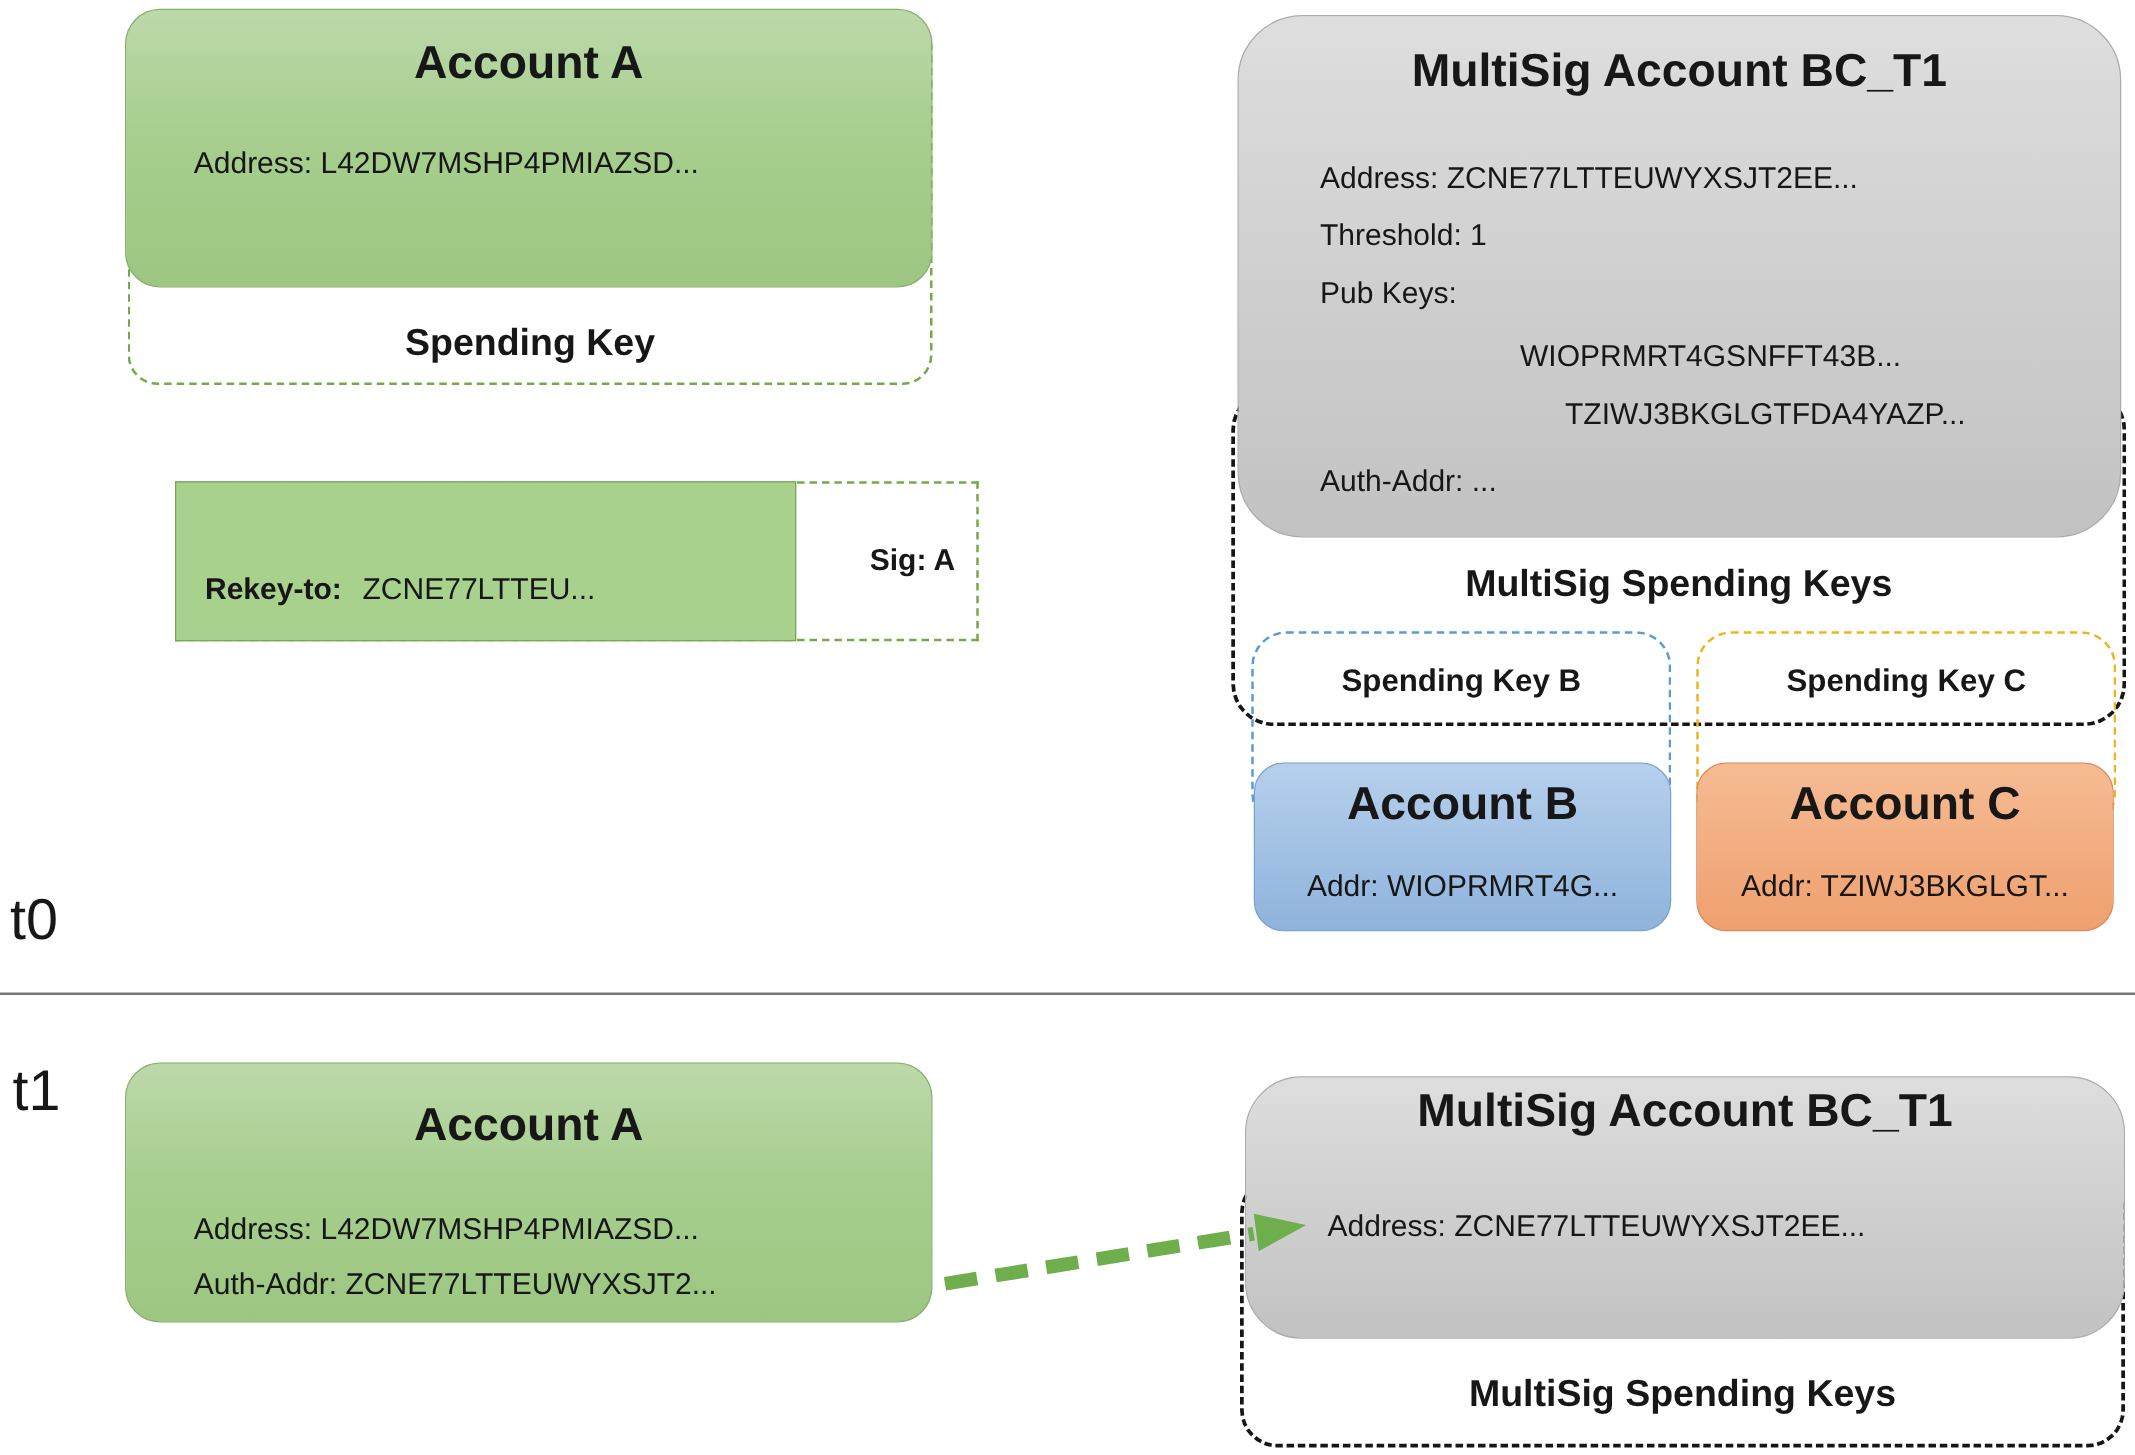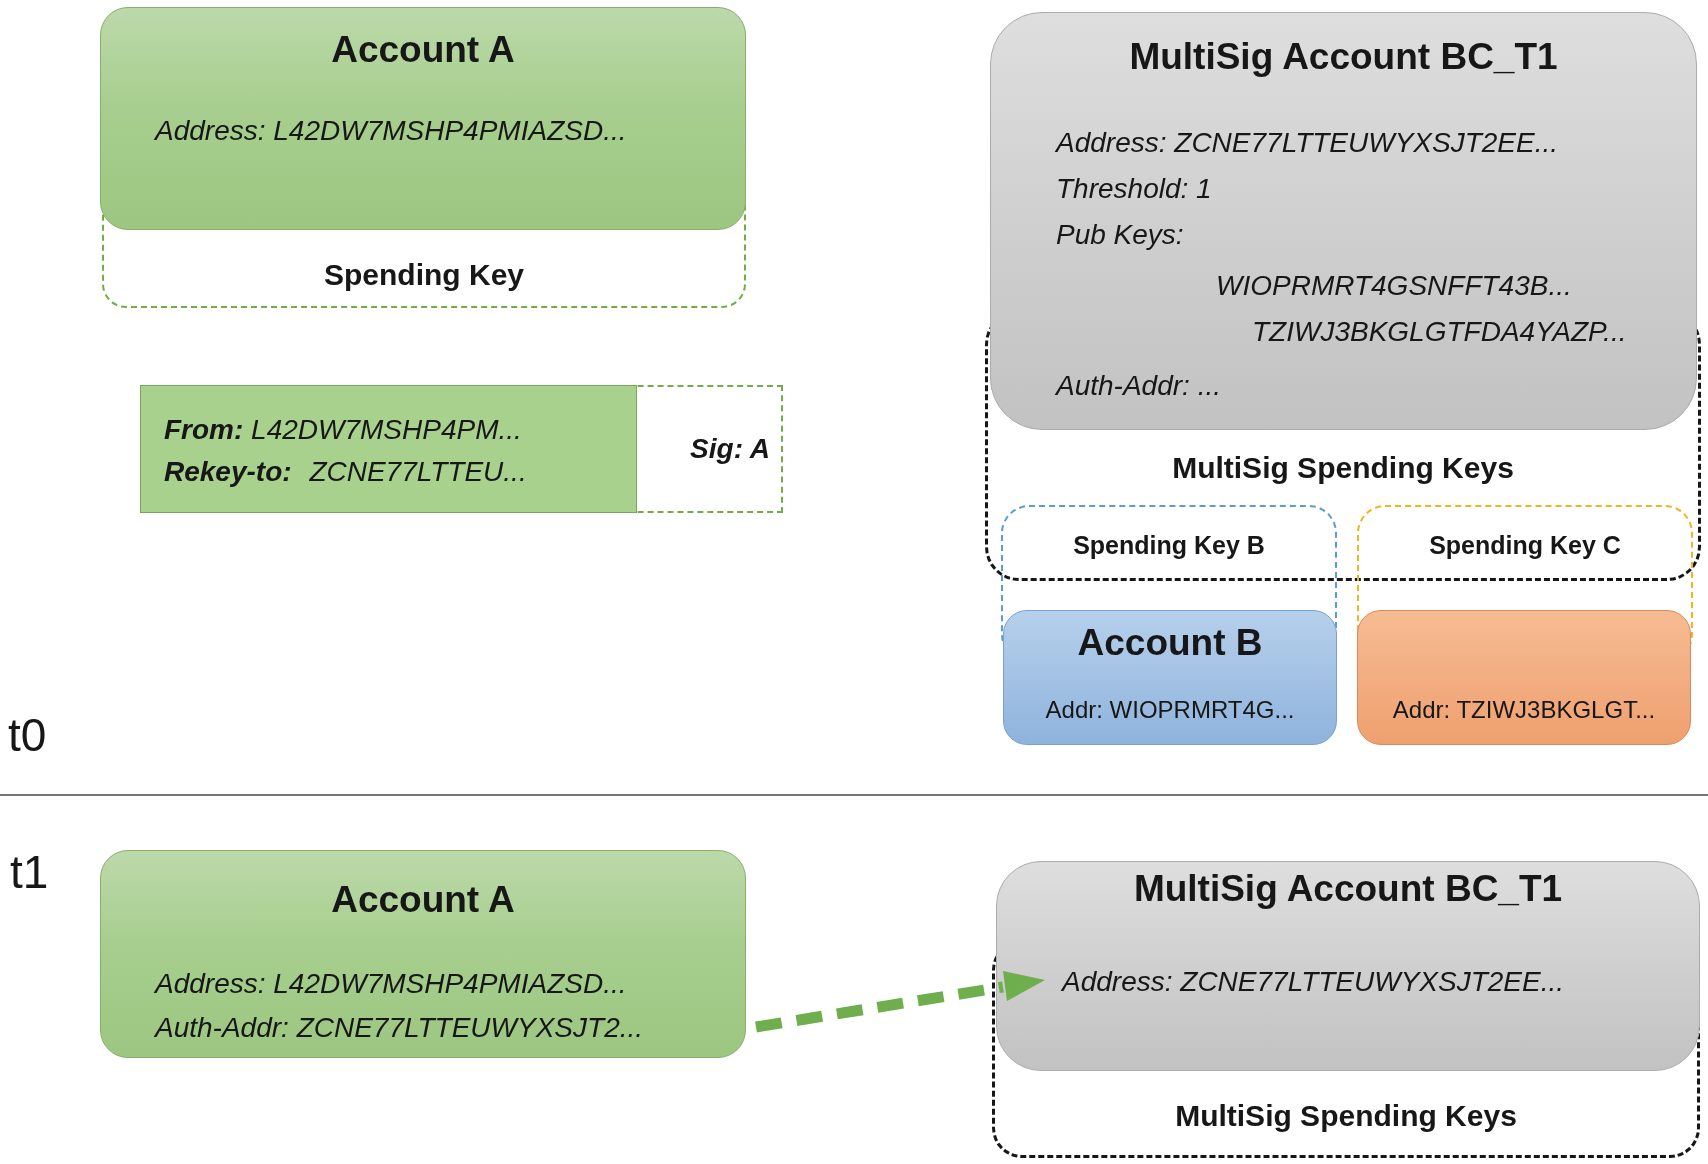--- a/index.html
+++ b/index.html
@@ -18,45 +18,41 @@
   .green-box{background:linear-gradient(180deg,#bcd9aa 0%,#a7ce8e 45%,#9cc681 100%);border:1px solid #88ae6a;border-radius:28px;}
   .green-rect{background:#a9d18e;border:1px solid #7aa55f;}
   .gray-box{background:linear-gradient(180deg,#dedede 0%,#cecece 55%,#c2c2c2 100%);border:1px solid #ababab;}
   .blue-box{background:linear-gradient(180deg,#b6d0ec 0%,#8fb3dc 100%);border:1px solid #79a2cf;border-radius:24px;}
   .orange-box{background:linear-gradient(180deg,#f6bb93 0%,#efa06f 100%);border:1px solid #da8a59;border-radius:24px;}
   
   .t{position:absolute;z-index:2;white-space:nowrap;}
   .h1{font-size:37px;font-weight:700;line-height:36px;}
   .h2{font-size:30px;font-weight:700;line-height:36px;}
   .h3{font-size:25px;font-weight:700;line-height:30px;}
-  .body{font-size:28px;font-weight:400;line-height:34px;font-style:italic;}
+  .body{font-size:24px;font-weight:400;line-height:34px;}
   .small{font-size:24px;font-weight:400;line-height:30px;}
   .tlabel{font-size:46px;font-weight:500;line-height:54px;}
   .ctr{text-align:center;}
   .b{font-weight:700;}
   .divider{position:absolute;background:#757575;z-index:1;}
   #arrow-svg{position:absolute;left:0;top:0;z-index:3;pointer-events:none;}
 </style>
 </head>
 <body>
 
 <div id="canvas">
 
   <div class="dash g-dash" style="left:102px;top:12px;width:644px;height:296px;border-radius:24px;"></div>
   <div class="box green-box" style="left:100px;top:7px;width:646px;height:223px;"></div>
   <div class="t h1 ctr" style="left:100px;top:32px;width:646px;">Account A</div>
   <div class="t body" style="left:155px;top:114px;">Address: L42DW7MSHP4PMIAZSD...</div>
   <div class="t h2 ctr" style="left:102px;top:257px;width:644px;">Spending Key</div>
 
   <div class="dash g-dash" style="left:140px;top:385px;width:643px;height:128px;"></div>
   <div class="box green-rect" style="left:140px;top:385px;width:497px;height:128px;"></div>
-  <div class="t body" style="left:164px;top:413px;">
-    <span class="b">From:</span>
-    <span>L42DW7MSHP4PM...</span>
-  </div>
   <div class="t body" style="left:164px;top:455px;">
     <span class="b">Rekey-to:</span>
     <span style="margin-left:10px;">ZCNE77LTTEU...</span>
   </div>
   <div class="t body b ctr" style="left:637px;top:432px;width:146px;padding-left:20px;">Sig: A</div>
 
   <div class="dash k-dash" style="left:985px;top:310px;width:716px;height:271px;border-radius:34px;"></div>
   <div class="dash b-dash" style="left:1001px;top:505px;width:336px;height:158px;border-radius:28px;"></div>
   <div class="dash y-dash" style="left:1357px;top:505px;width:336px;height:158px;border-radius:28px;"></div>
 
@@ -71,20 +67,21 @@
   <div class="t h2 ctr" style="left:985px;top:450px;width:716px;">MultiSig Spending Keys</div>
 
   <div class="t h3 ctr" style="left:1357px;top:530px;width:336px;">Spending Key C</div>
   <div class="t h3 ctr" style="left:1001px;top:530px;width:336px;">Spending Key B</div>
 
   <div class="box blue-box" style="left:1003px;top:610px;width:334px;height:135px;"></div>
   <div class="t h1 ctr" style="left:1003px;top:625px;width:334px;">Account B</div>
   <div class="t small ctr" style="left:1003px;top:695px;width:334px;">Addr: WIOPRMRT4G...</div>
 
   <div class="box orange-box" style="left:1357px;top:610px;width:334px;height:135px;"></div>
+  <div class="t h1 ctr" style="left:1357px;top:625px;width:334px;">Account C</div>
   <div class="t small ctr" style="left:1357px;top:695px;width:334px;">Addr: TZIWJ3BKGLGT...</div>
 
   <div class="t tlabel" style="left:8px;top:708px;">t0</div>
   <div class="divider" style="left:0;top:794px;width:1708px;height:2px;"></div>
   <div class="t tlabel" style="left:10px;top:845px;">t1</div>
 
   <div class="box green-box" style="left:100px;top:850px;width:646px;height:208px;"></div>
   <div class="t h1 ctr" style="left:100px;top:882px;width:646px;">Account A</div>
   <div class="t body" style="left:155px;top:967px;">Address: L42DW7MSHP4PMIAZSD...</div>
   <div class="t body" style="left:155px;top:1011px;text-align:right;">Auth-Addr: ZCNE77LTTEUWYXSJT2...</div>

